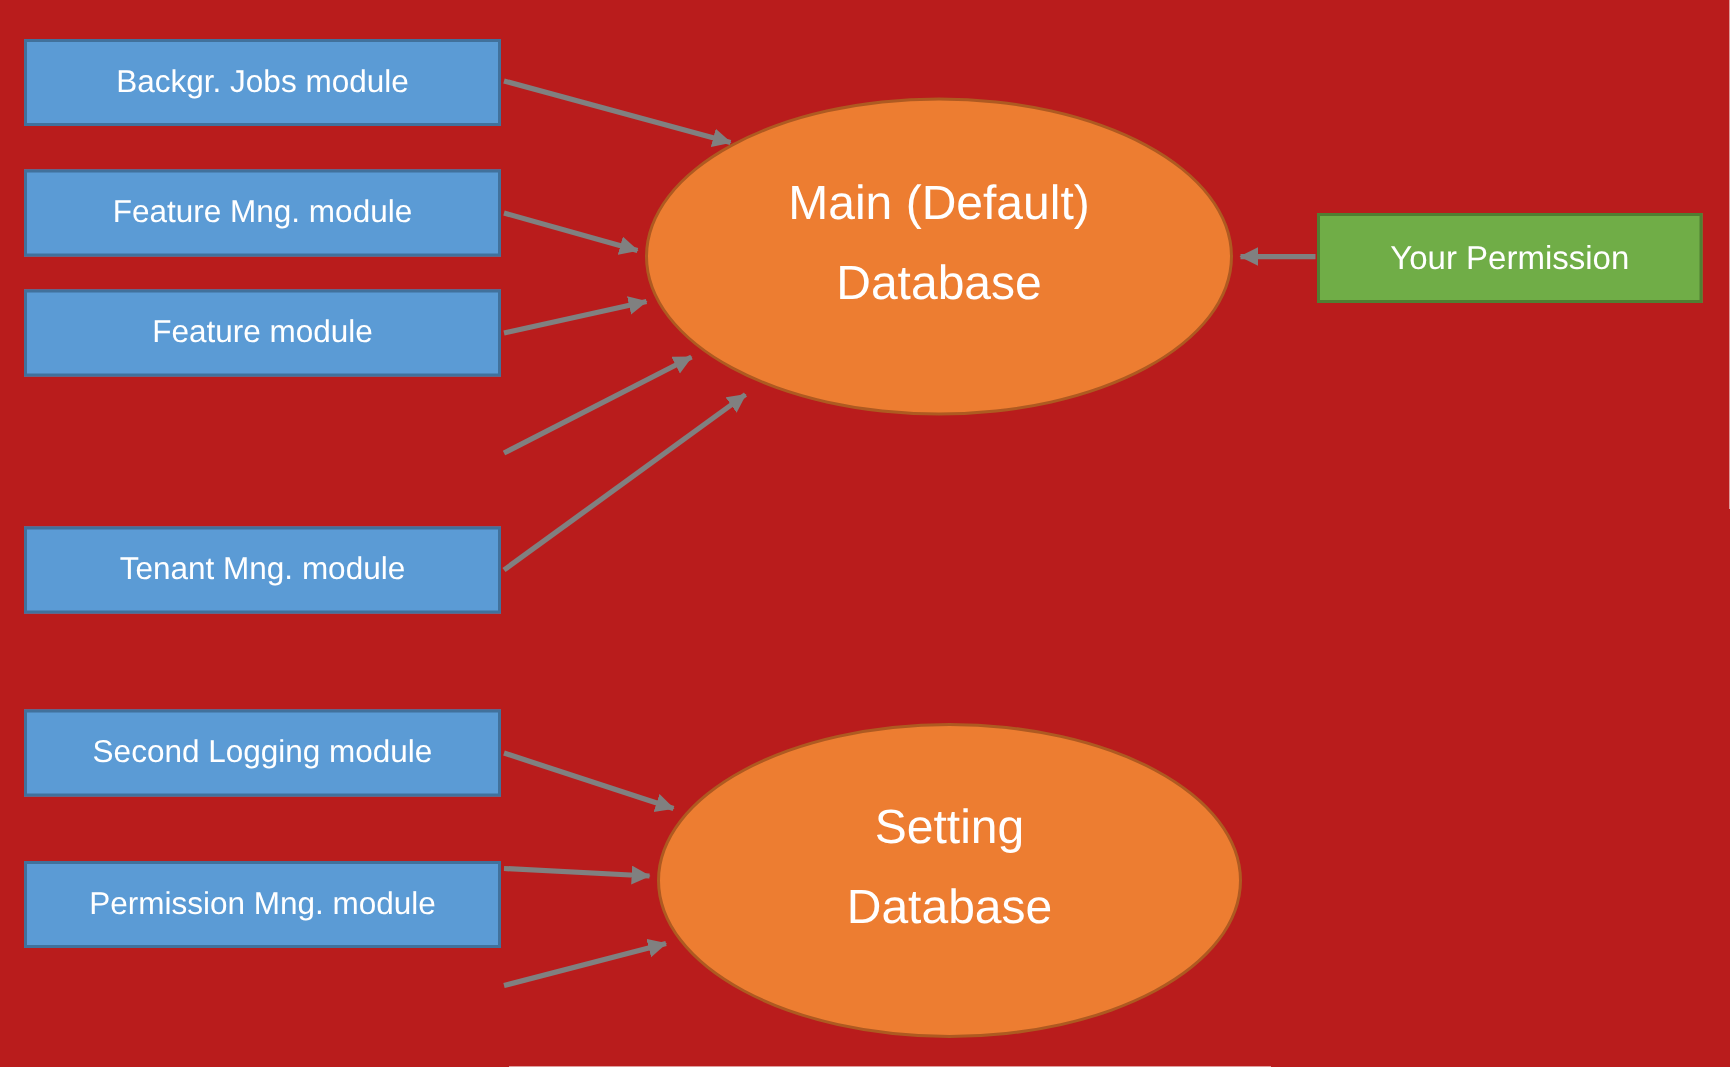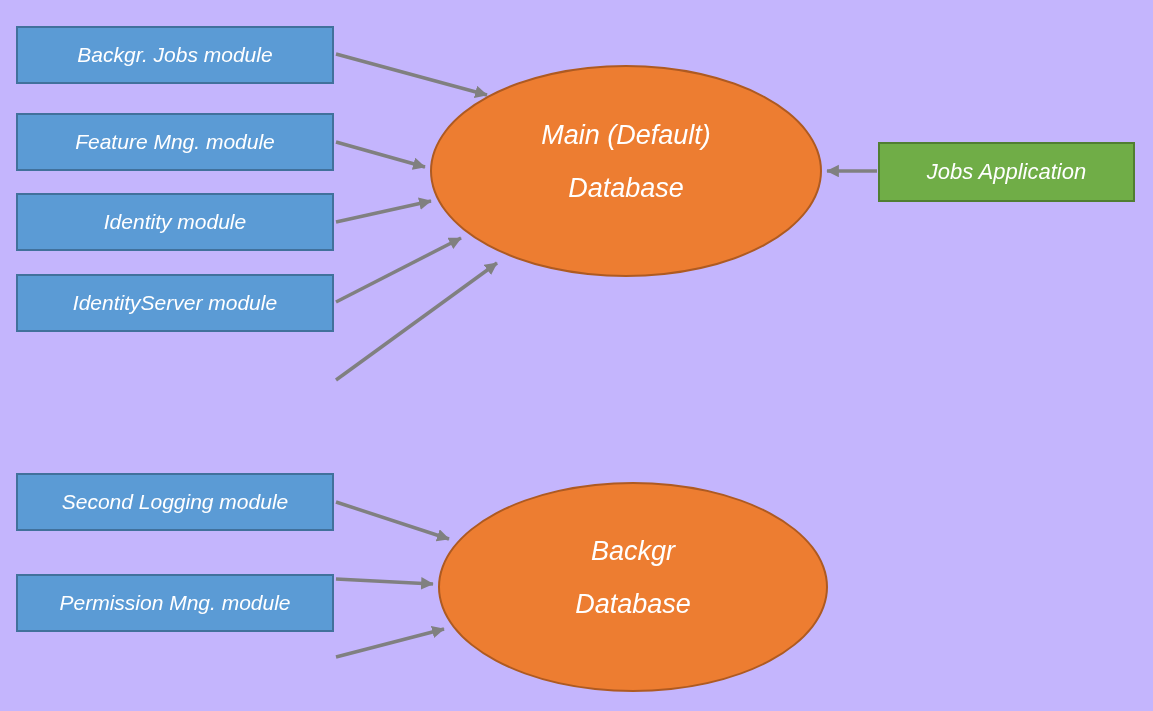--- a/index.html
+++ b/index.html
@@ -1,23 +1,22 @@
 <!DOCTYPE html>
 <html><head>
 <meta charset="utf-8">
 <style>
   html, body { margin: 0; padding: 0; background: #ffffff; }
   #diagram {
     position: relative;
     width: 1153px;
     height: 711px;
-    background: #c4b5fd;
+    background: #b91c1c;
     font-family: "Liberation Sans", sans-serif;
     overflow: hidden;
-    font-style: italic;
   }
   .module-box {
     position: absolute;
     left: 16px;
     width: 318px;
     height: 58px;
     box-sizing: border-box;
     background: #5B9BD5;
     border: 2px solid #41719C;
     color: #ffffff;
@@ -41,21 +40,21 @@
     box-sizing: border-box;
     background: #ED7D31;
     border: 2px solid #AE5A21;
     border-radius: 50%;
     color: #ffffff;
     display: flex;
     flex-direction: column;
     align-items: center;
     justify-content: center;
     text-align: center;
-    font-size: 27px;
+    font-size: 32px;
     line-height: 53px;
   }
   .db-ellipse .lines { transform: translateY(-9px); }
   #main-db   { left: 430px; top: 65px;  width: 392px; height: 212px; }
   #second-db { left: 438px; top: 482px; width: 390px; height: 210px; }
   #app-box {
     position: absolute;
     left: 878px;
     top: 142px;
     width: 257px;
@@ -104,44 +103,44 @@
     <line x1="336" y1="657" x2="444" y2="629" marker-end="url(#arrowhead)"></line>
   </svg>
 
   <div class="module-box m1">
     <span>Backgr. Jobs module</span>
   </div>
   <div class="module-box m2">
     <span>Feature Mng. module</span>
   </div>
   <div class="module-box m3">
-    <span>Identity module</span>
+    <span>Feature module</span>
   </div>
-  <div class="module-box m4">
-    <span>IdentityServer module</span>
+  <div class="module-box m5">
+    <span>Tenant Mng. module</span>
   </div>
 
   <div class="module-box m6">
     <span>Second Logging module</span>
   </div>
   <div class="module-box m7">
     <span>Permission Mng. module</span>
   </div>
 
   <div id="main-db" class="db-ellipse">
     <div class="lines">
       <div>Main (Default)</div>
       <div>Database</div>
     </div>
   </div>
 
   <div id="second-db" class="db-ellipse">
     <div class="lines">
-      <div>Backgr</div>
+      <div>Setting</div>
       <div>Database</div>
     </div>
   </div>
 
   <div id="app-box">
-    <span>Jobs Application</span>
+    <span>Your Permission</span>
   </div>
 
 </div>
 
 </body></html>

